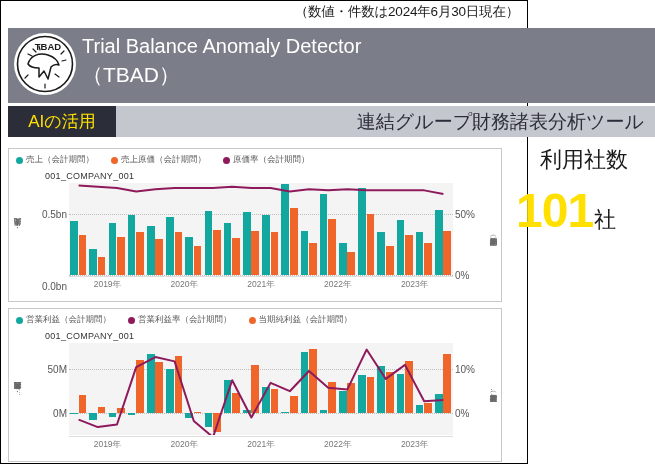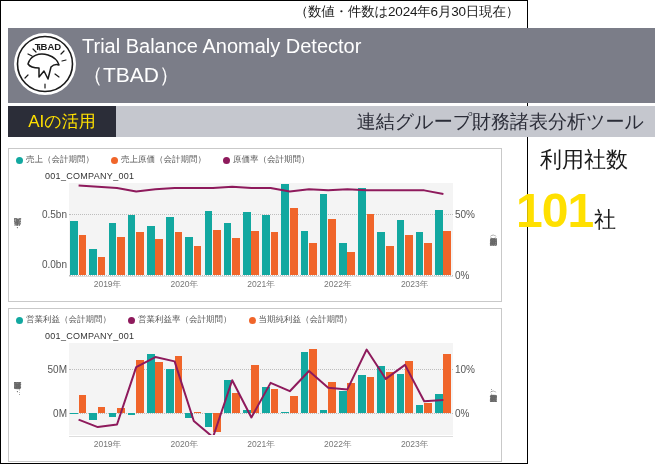--- a/index.html
+++ b/index.html
@@ -184,21 +184,21 @@
         <span class="dot" style="background: rgb(142, 26, 92);"></span>
         <span>原価率（会計期間）</span>
       </span>
     </div>
     <div class="chart-title">001_COMPANY_001</div>
     <div class="plot-area">
       <div class="ylab-left">売上・売上原価</div>
       <div class="ylab-right">原価率（会計期間）</div>
       <div class="ytick-col-l">
           <div class="ytick l" style="top: 25.6667px;">0.5bn</div>
-          <div class="ytick l" style="top: 76px;">0.0bn</div>
+          <div class="ytick l" style="top: 98px;">0.0bn</div>
         </div>
       <div class="ytick-col-r">
           <div class="ytick r" style="top: 25.6667px;">50%</div>
           <div class="ytick r" style="top: 87px;">0%</div>
         </div>
       <div class="grid">
           <div class="gridline" style="top: 30.6667px;"></div>
           <div class="gridline" style="top: 92px;"></div>
           <div class="bars">
             <div class="slot">

